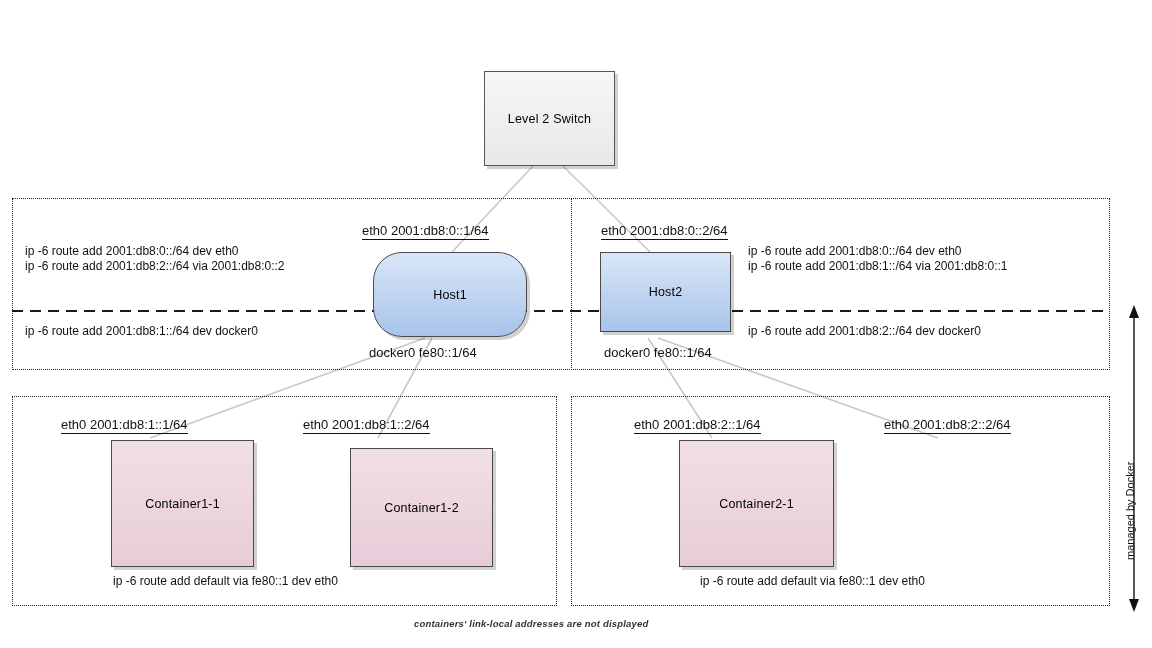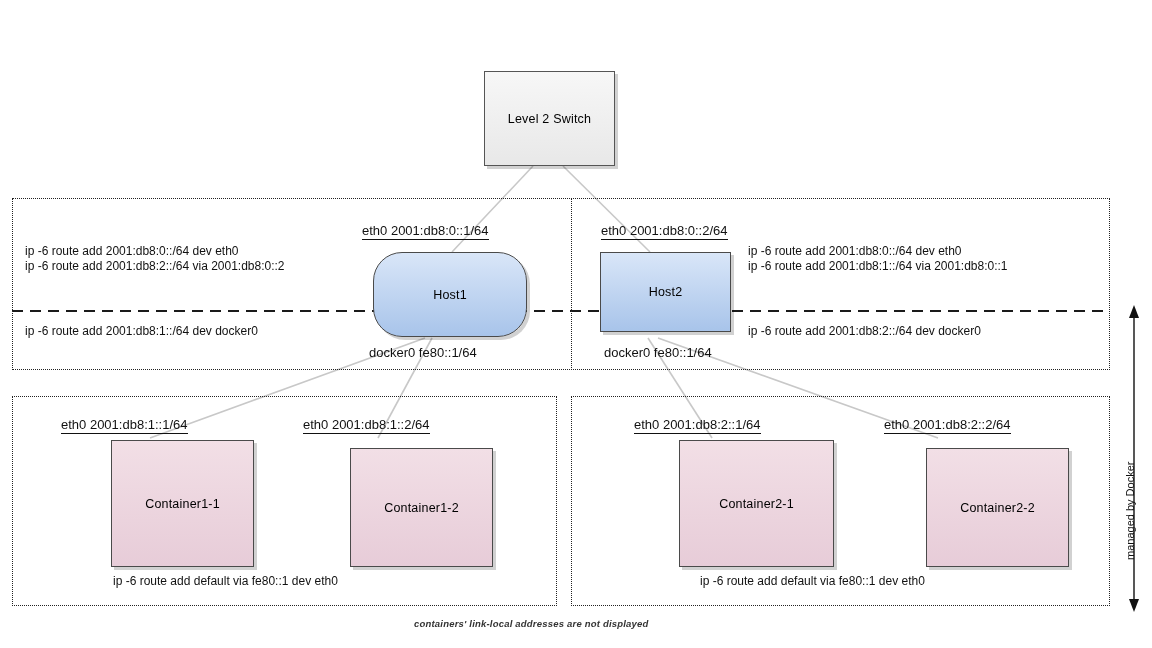--- a/index.html
+++ b/index.html
@@ -125,23 +125,20 @@
   </div>
 
   <div class="node container-node" style="left:310px;top:448px;width:143px;height:119px;">
     <span>Container1-2</span>
   </div>
 
   <div class="node container-node" style="left:639px;top:440px;width:155px;height:127px;">
     <span>Container2-1</span>
   </div>
 
-  <div class="node container-node" style="left:886px;top:448px;width:143px;height:119px;">
-    <span>Container2-2</span>
-  </div>
 
   <div class="txt underline" style="left:362px;top:224px;">eth0 2001:db8:0::1/64</div>
 
   <div class="txt underline" style="left:601px;top:224px;">eth0 2001:db8:0::2/64</div>
 
   <div class="txt" style="left:369px;top:346px;">docker0 fe80::1/64</div>
 
   <div class="txt" style="left:604px;top:346px;">docker0 fe80::1/64</div>
 
   <div class="txt underline" style="left:61px;top:418px;">eth0 2001:db8:1::1/64</div>

